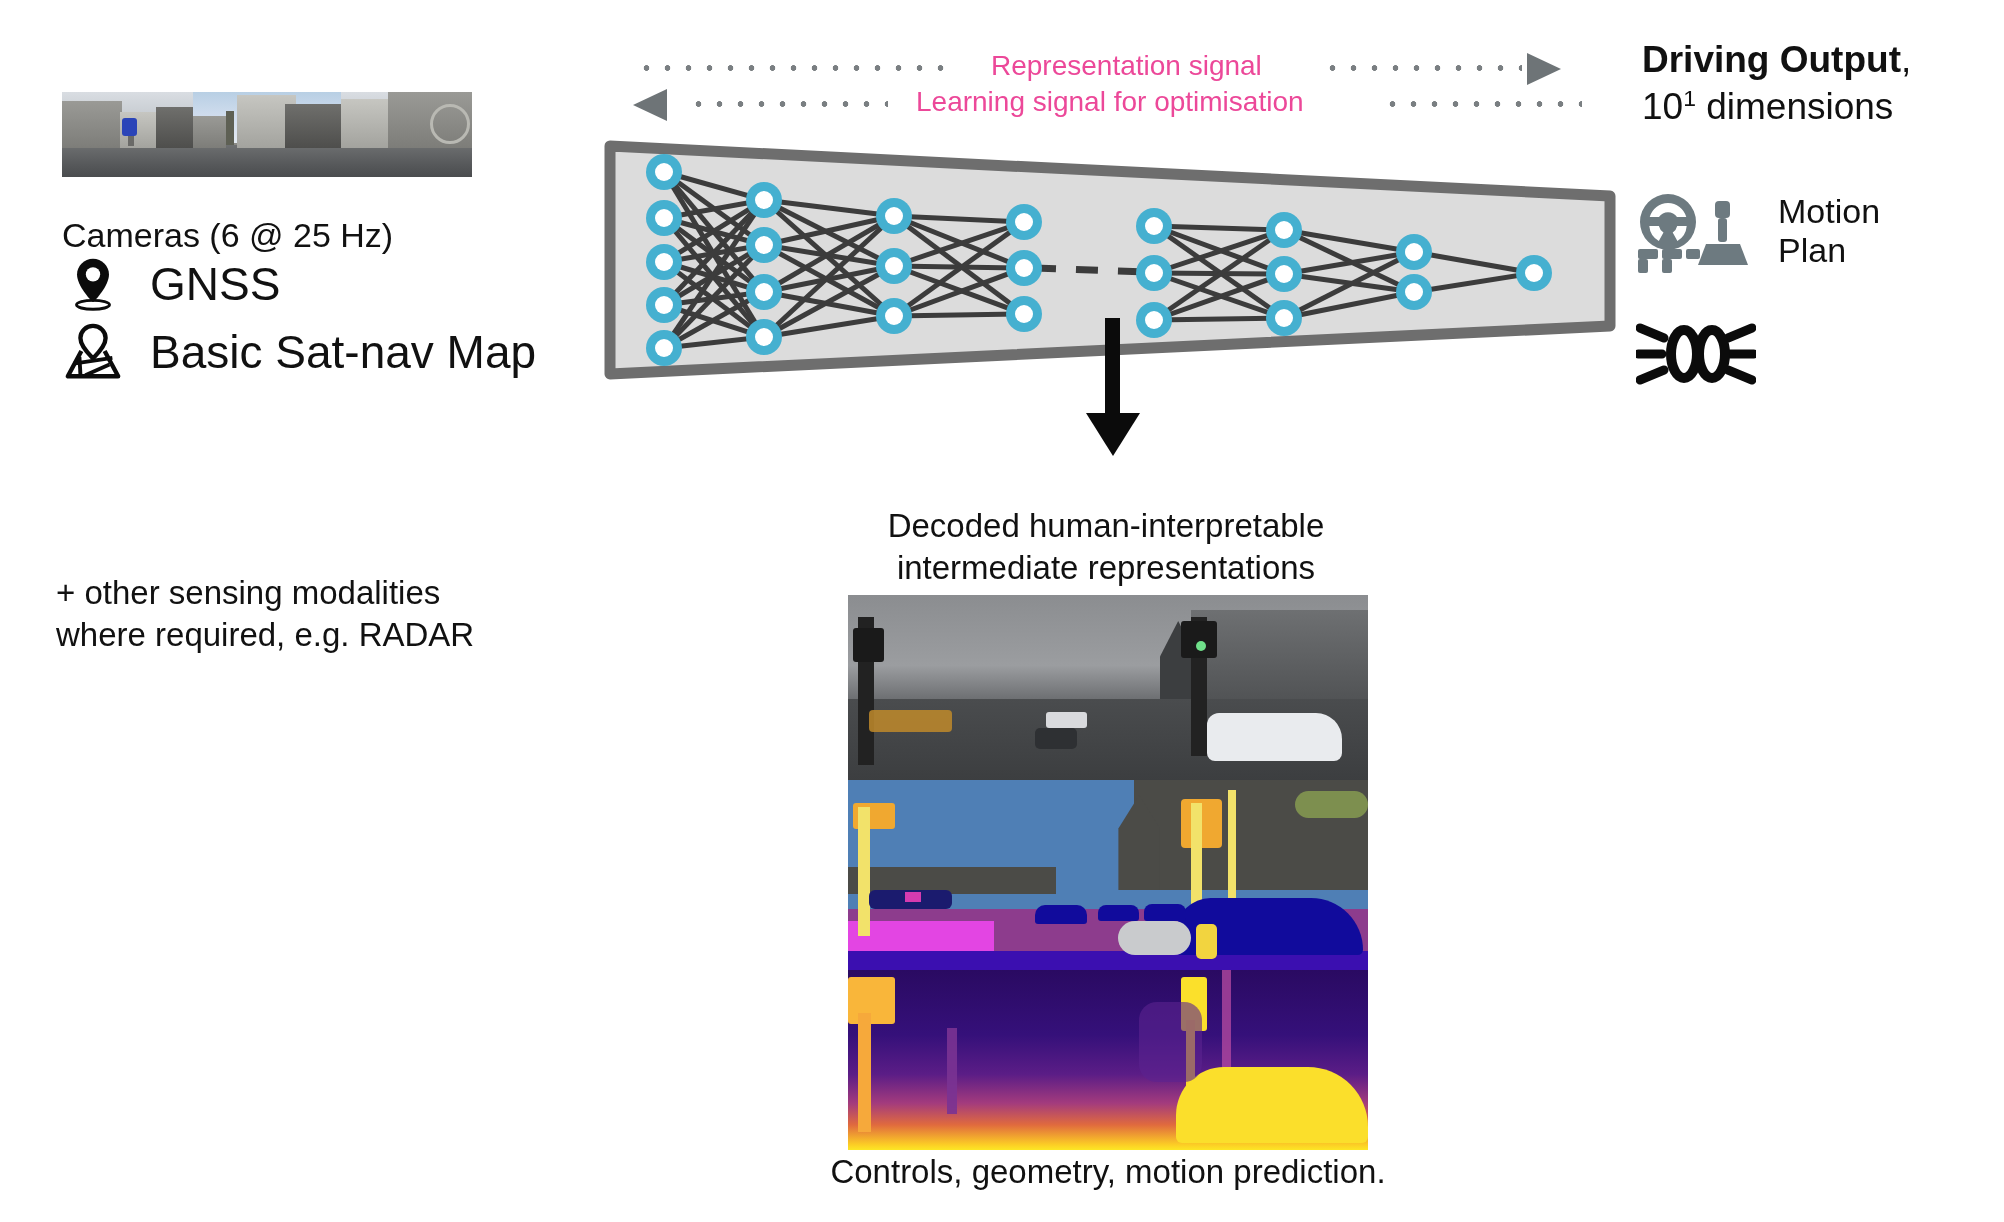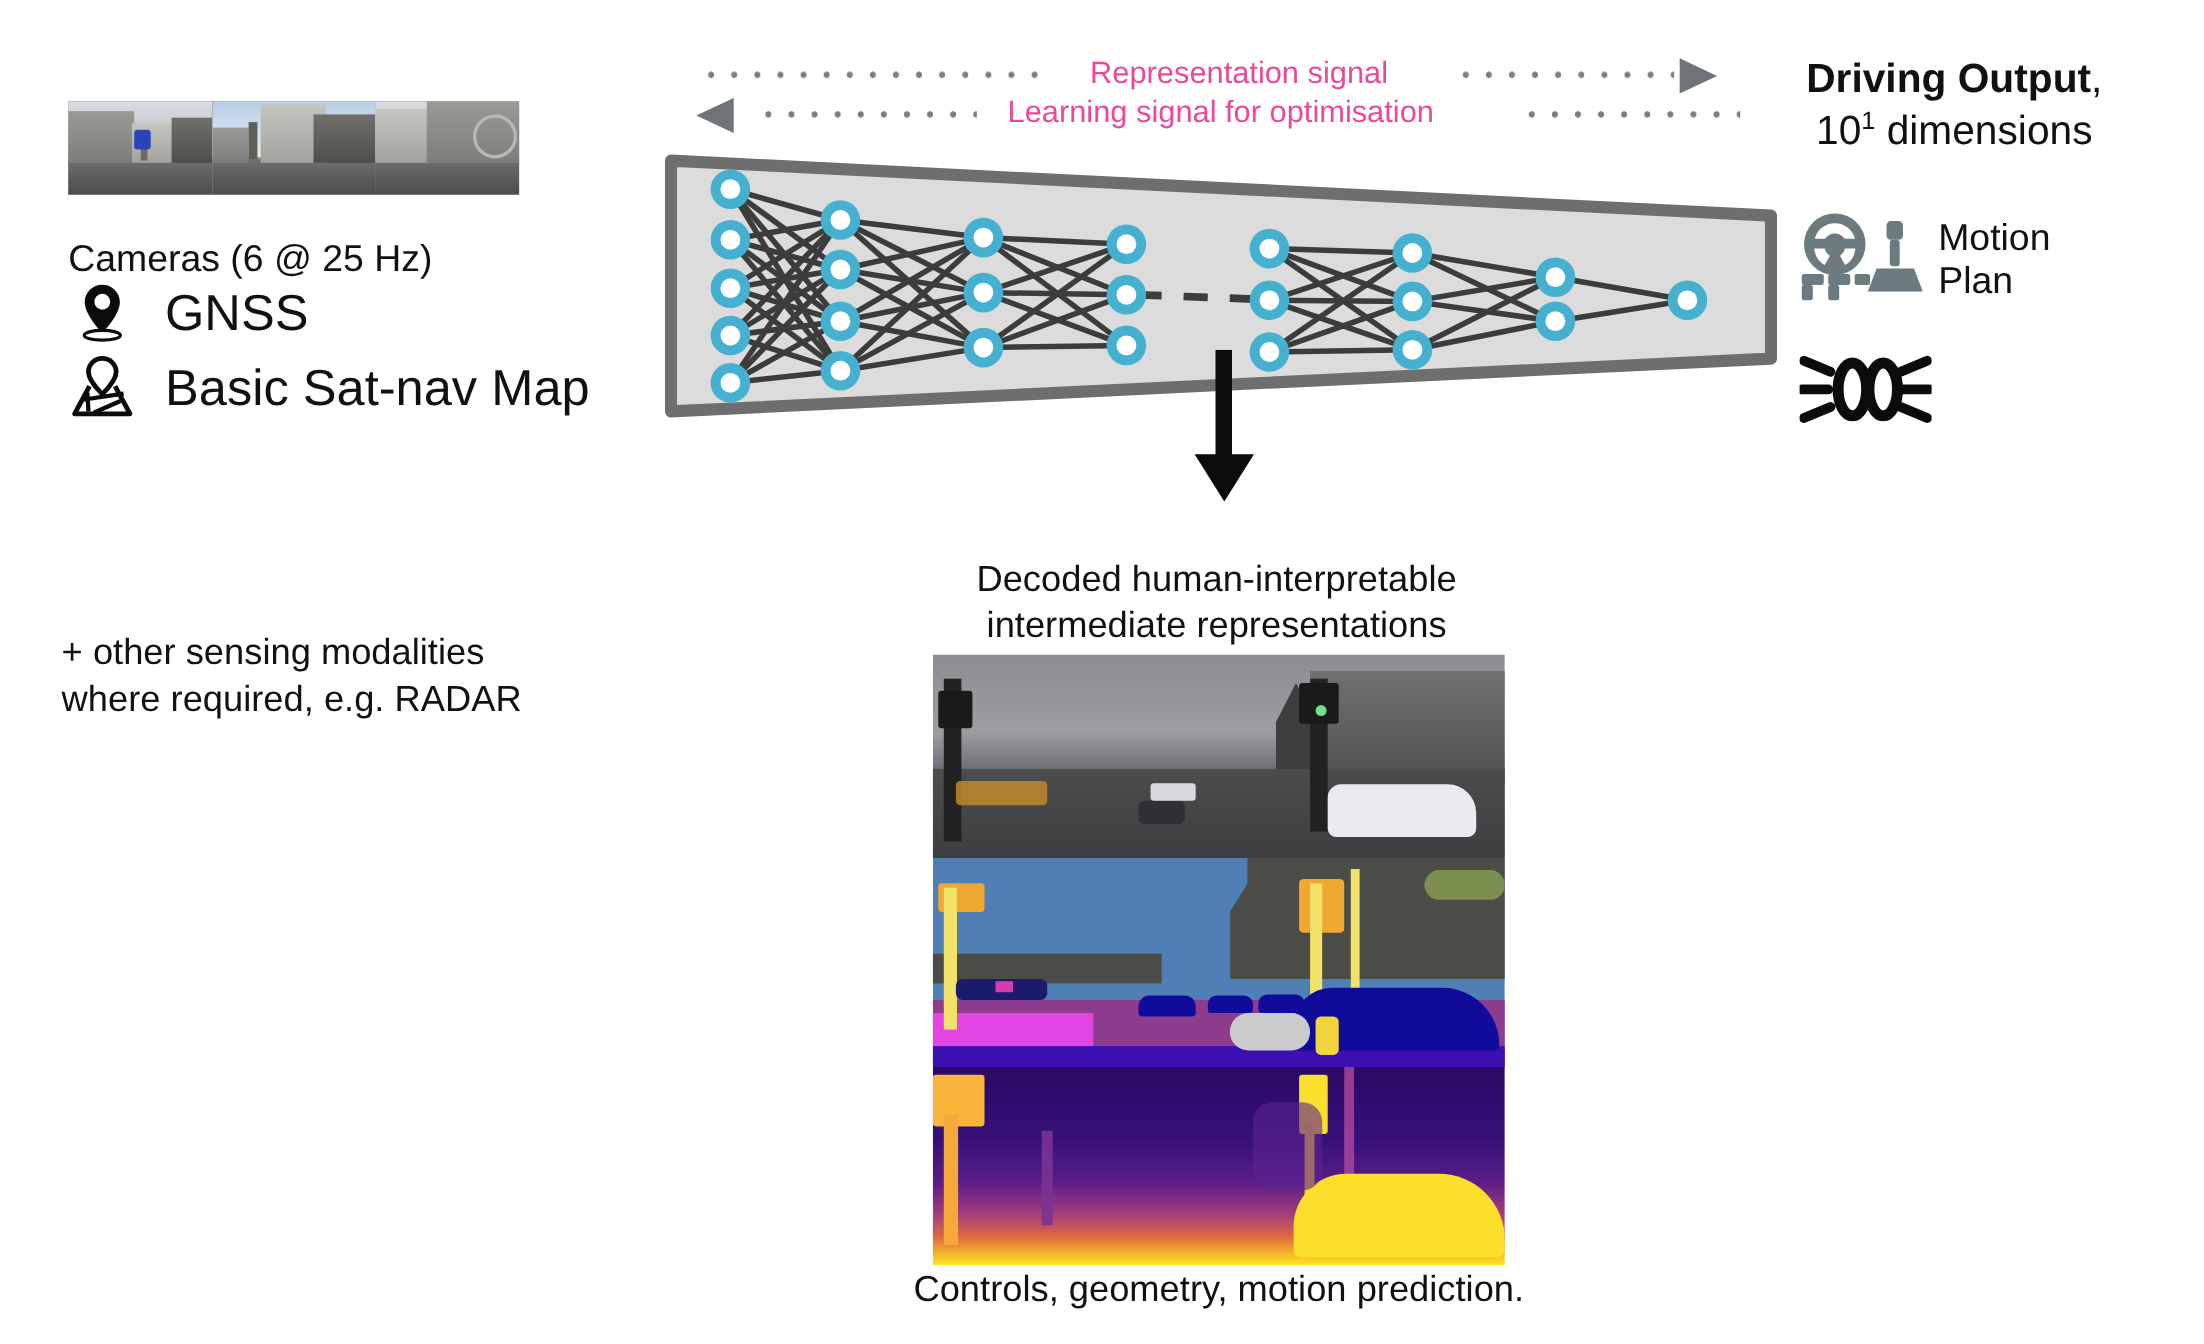--- a/index.html
+++ b/index.html
@@ -154,32 +154,31 @@
   #bottom-caption {
     left: 768px; top: 1153px;
     width: 680px;
     text-align: center;
     font-size: 33px;
     white-space: nowrap;
   }
 
   
   #output-title {
-    left: 1642px; top: 48px;
+    left: 1642px; top: 36px;
     font-size: 37px;
     line-height: 1.28;
-    text-align: center;
   }
   #output-title b { font-weight: 700; }
 
   #out-items { left: 1636px; top: 192px; }
   .out-row {
     display: flex;
-    align-items: center;
-    gap: 6px;
+    align-items: flex-start;
+    gap: 22px;
     margin-bottom: 30px;
   }
   .out-label {
     font-size: 34px;
     line-height: 1.15;
     white-space: pre-line;
   }
   .oicon { width: 120px; height: 88px; flex: 0 0 120px; display:block; }
 </style>
 </head>

